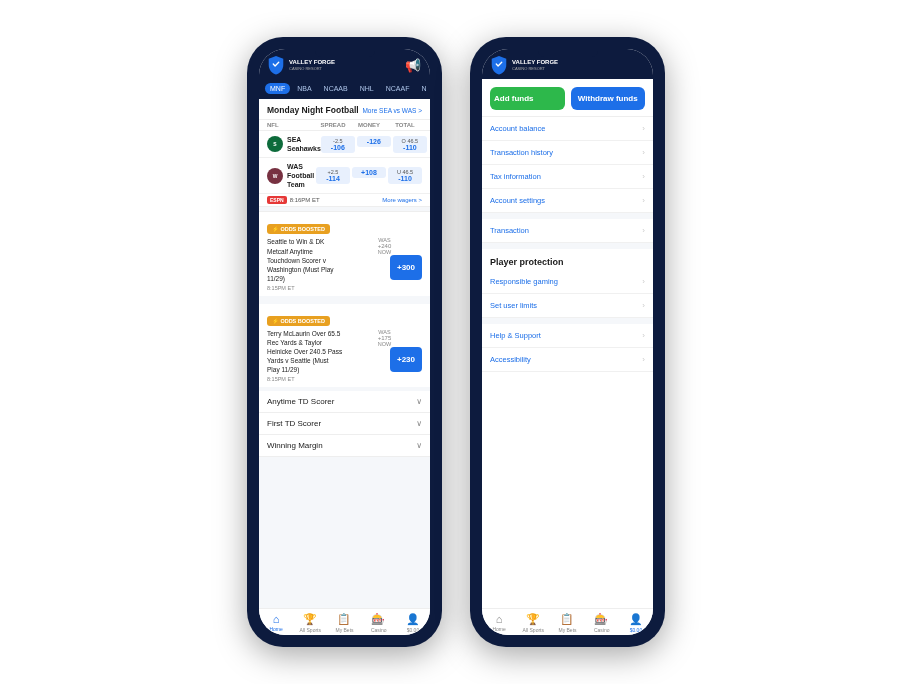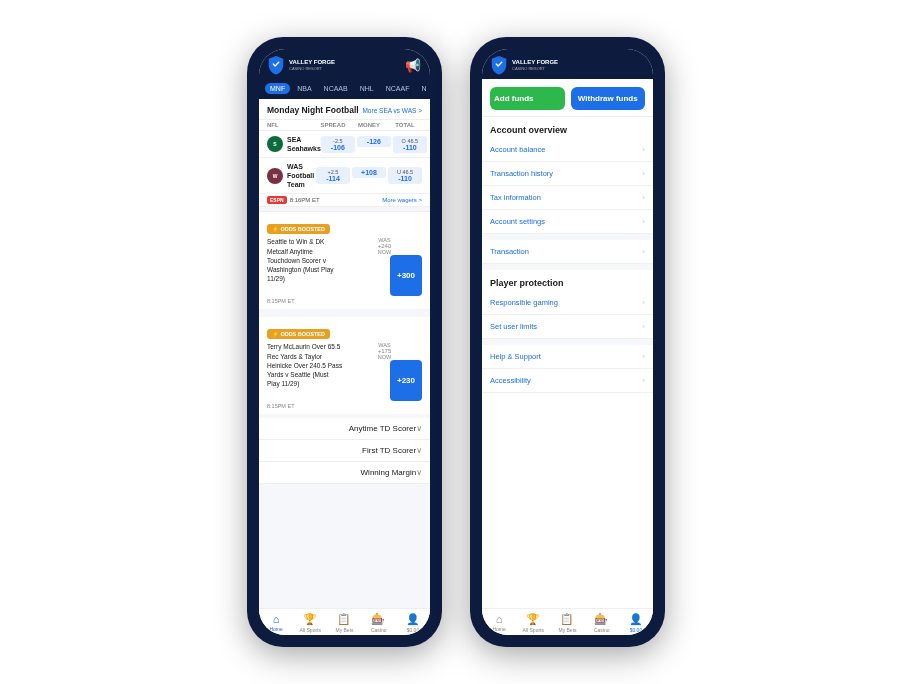--- a/index.html
+++ b/index.html
@@ -284,37 +284,37 @@
     .boost-odds-area {
       display: flex;
       flex-direction: column;
       align-items: center;
     }
     .boost-now-btn {
       background: #1d6fe8;
       color: #fff;
       font-size: 8px;
       font-weight: 700;
-      padding: 16px 7px;
+      padding: 8px 7px;
       border-radius: 4px;
       text-align: center;
       margin-left: 43px;
     }
     .boost-time {
       font-size: 5.5px;
       color: #888;
       margin-top: 2px;
     }
 
     
     .accordion-row {
       background: #fff;
       padding: 6px 8px;
       display: flex;
-      justify-content: flex-end;
+      justify-content: space-between;
       align-items: center;
       border-bottom: 1px solid #eee;
     }
     .accordion-label {
       font-size: 8px;
       color: #1a1a1a;
       font-weight: 500;
     }
     .chevron { font-size: 8px; color: #888; }
 
@@ -609,21 +609,20 @@
         </div>
       </div>
 
       <div class="phone2-content">
 
         <div class="funds-row">
           <div class="add-funds-btn">Add funds</div>
           <div class="withdraw-btn">Withdraw funds</div>
         </div>
 
-        <div class="section-header">Account overview</div>
         <div class="menu-item">
           <span class="menu-item-label">Account balance</span>
           <span class="menu-chevron">›</span>
         </div>
         <div class="menu-item">
           <span class="menu-item-label">Transaction history</span>
           <span class="menu-chevron">›</span>
         </div>
         <div class="menu-item">
           <span class="menu-item-label">Tax information</span>

